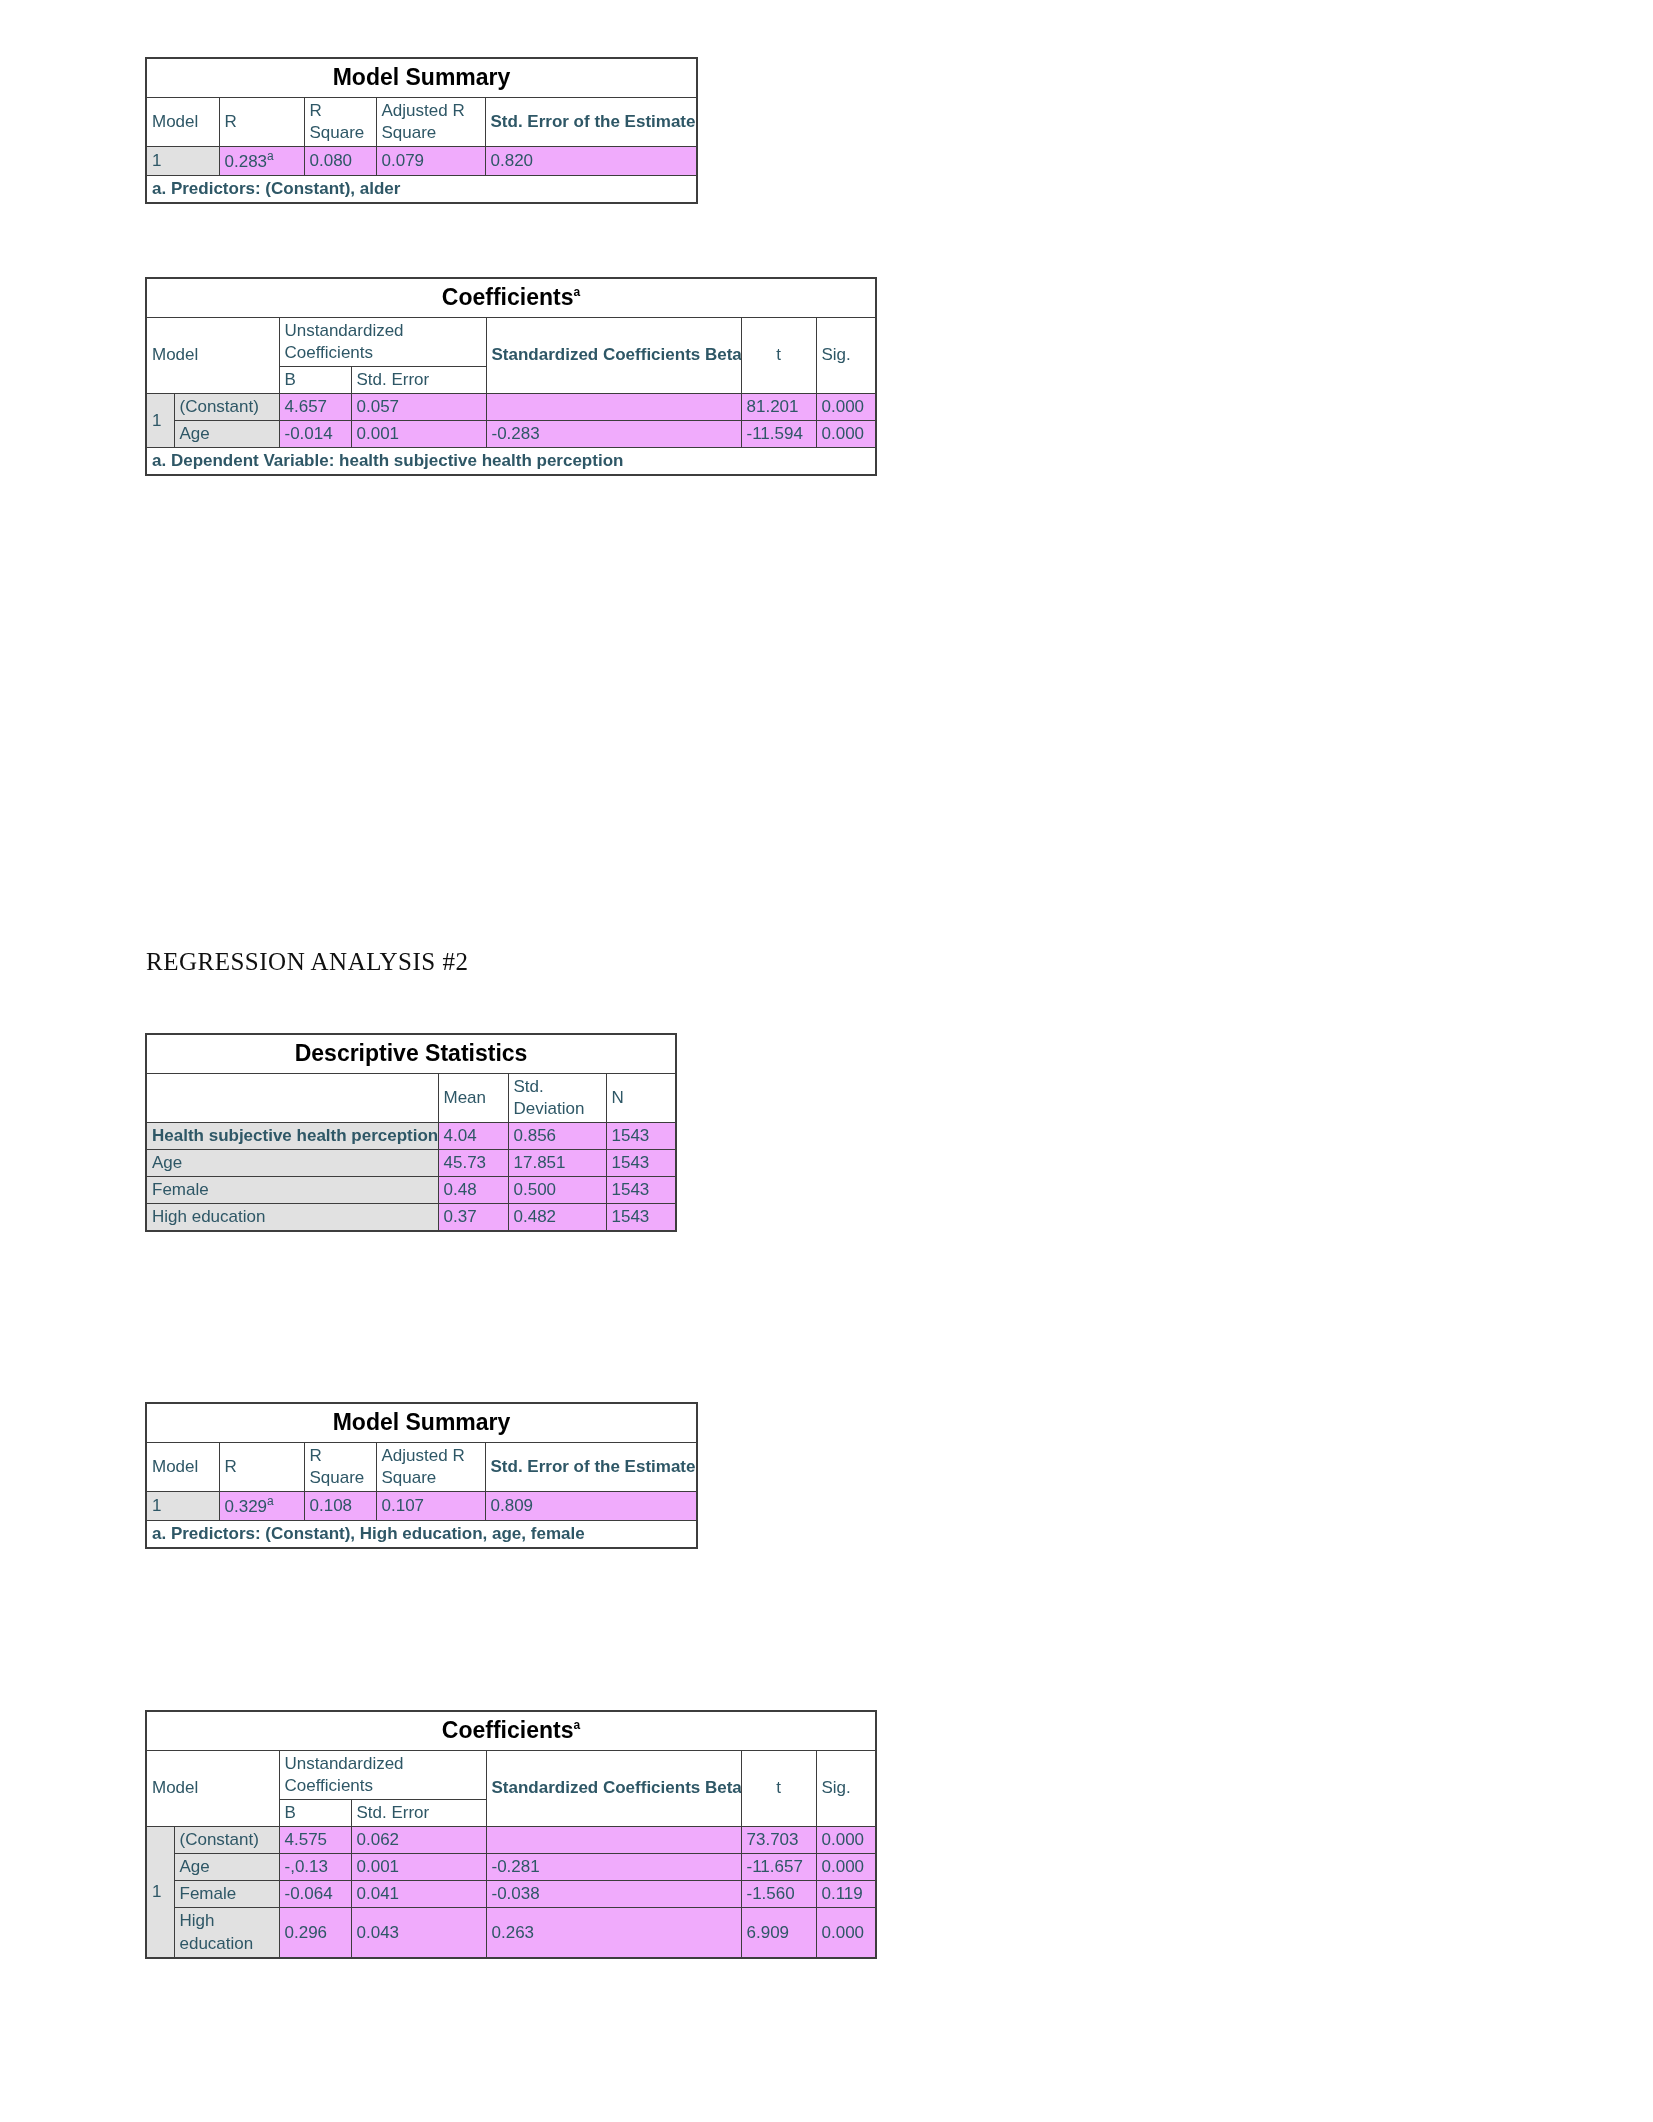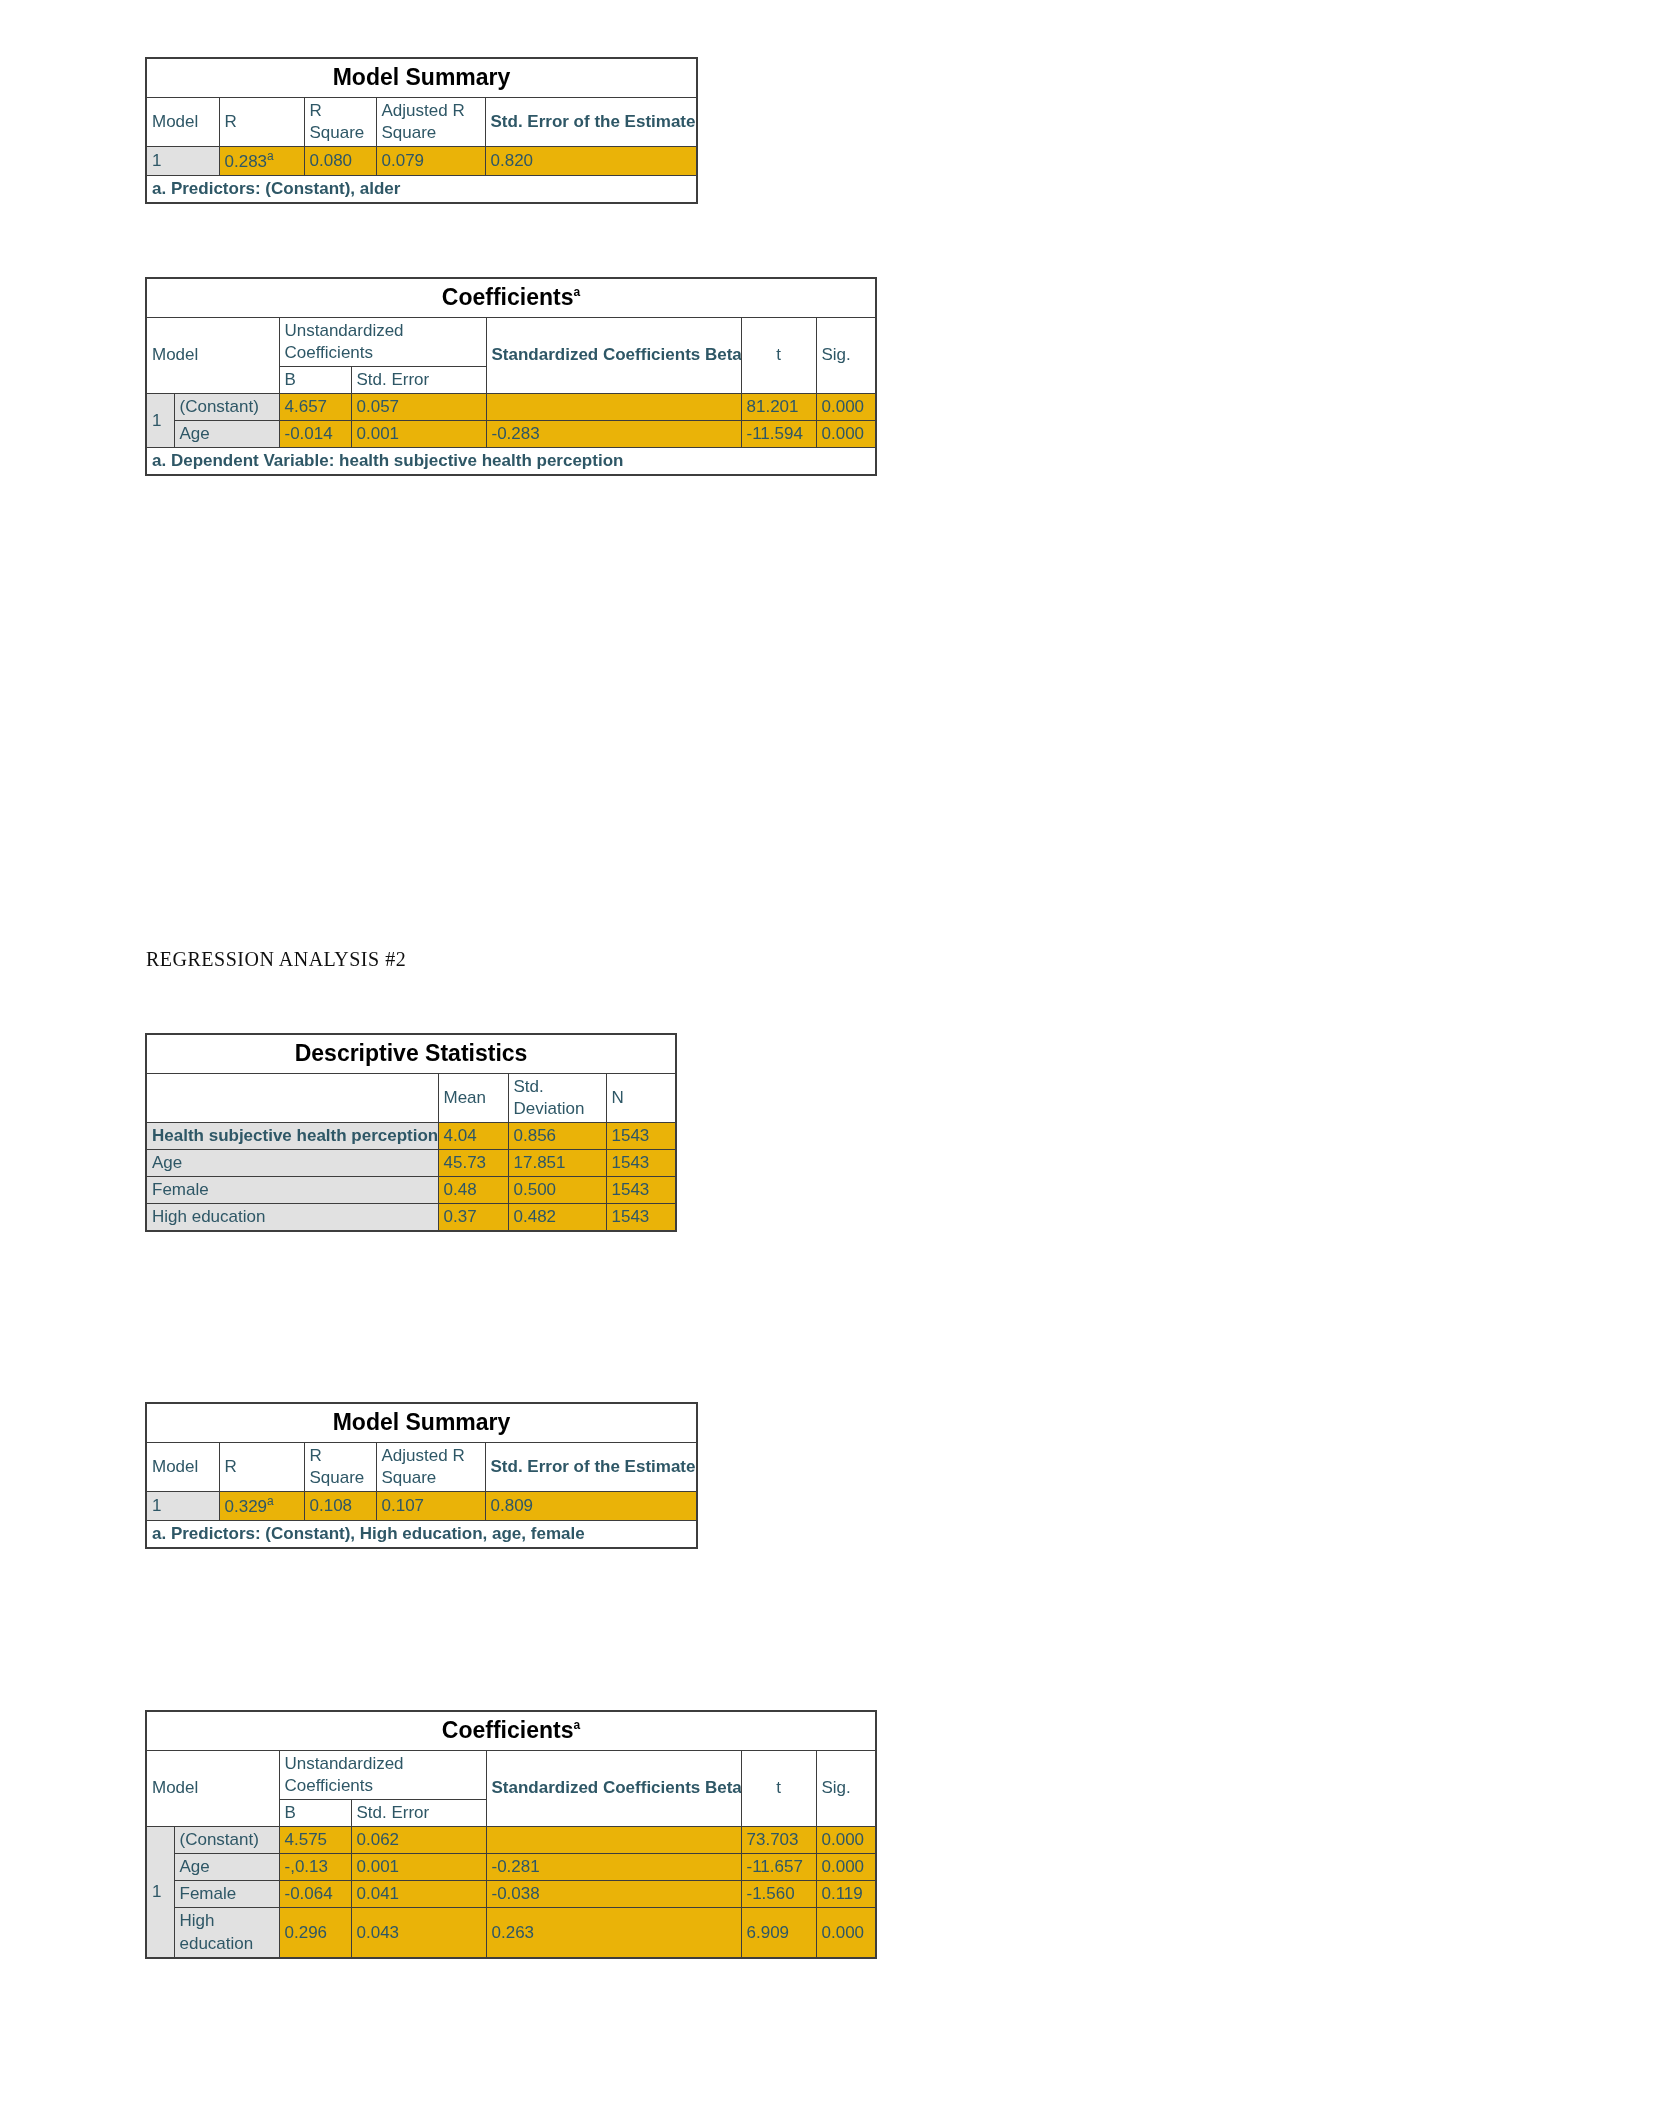--- a/index.html
+++ b/index.html
@@ -28,28 +28,28 @@
     font-weight:normal;
   }
   table.spss td.title{
     font-size:23px;
     font-weight:bold;
     color:#000000;
     text-align:center;
     padding:4px 18px;
   }
   table.spss td.lbl{background:#e1e1e1;}
-  table.spss td.val{background:#eab308;}
+  table.spss td.val{background:#f0abfc;}
   table.spss td.center{text-align:center;}
   table.spss td.nowrap{white-space:nowrap;font-weight:bold;}
   sup{font-size:12px;}
   .heading{
     position:absolute;margin:0;
     font-family:"Liberation Serif", serif;
-    font-size:20px;font-weight:normal;color:#101010;letter-spacing:0.5px;
+    font-size:25px;font-weight:normal;color:#101010;letter-spacing:0.5px;
   }
 </style>
 </head>
 <body>
 
 <table class="spss" style="left:145px;top:57px;width:551px;">
   <colgroup>
     <col style="width:73px">
       <col style="width:85px">
       <col style="width:72px">

